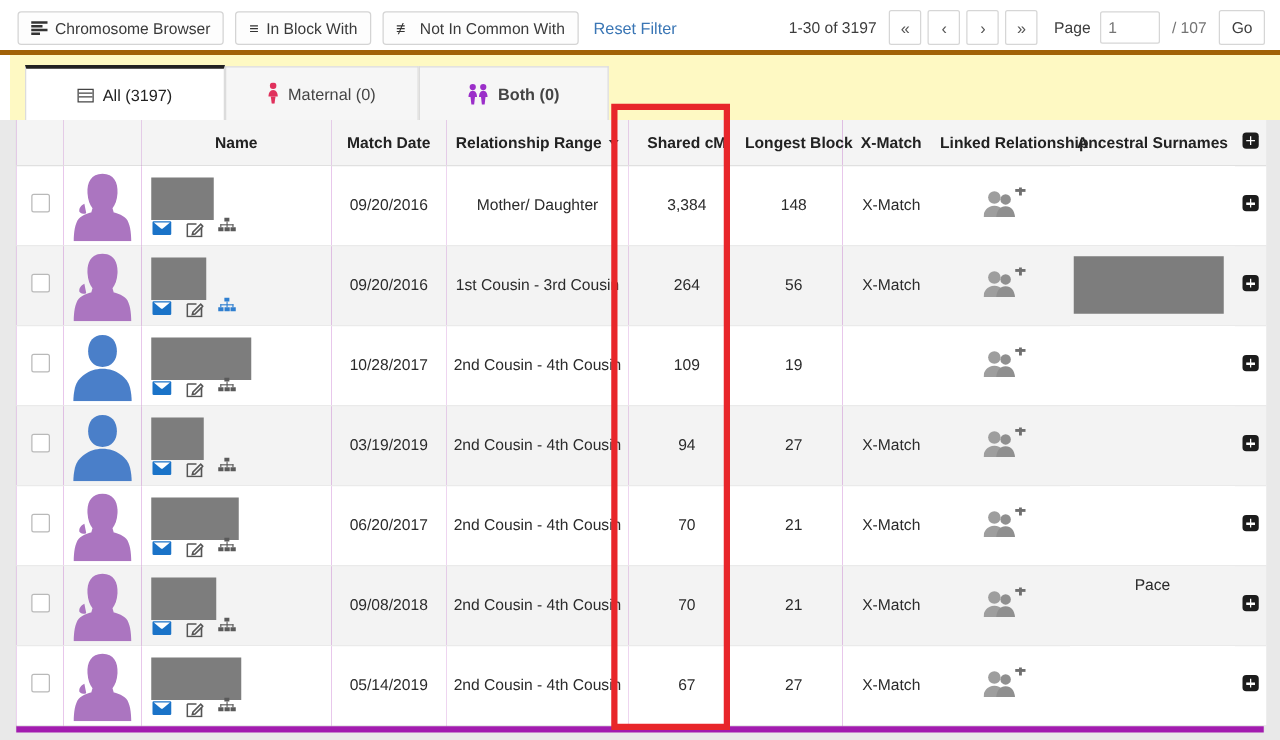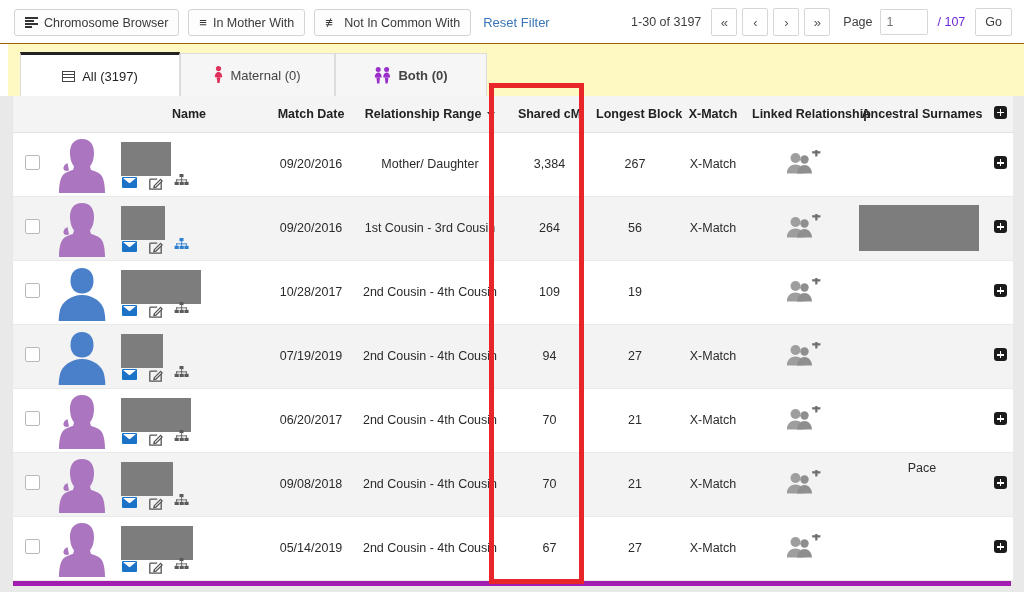--- a/index.html
+++ b/index.html
@@ -14,21 +14,21 @@
     position: relative;
     width: 1024px; height: 592px;
     background: #ffffff;
   }
 
   
   .toolbar {
     position: absolute; left: 0; top: 0;
     width: 1024px; height: 44px;
     background: #ffffff;
-    border-bottom: 1px solid #a16207;
+    border-bottom: 4px solid #a16207;
   }
   .tb-left {
     position: absolute; left: 14px; top: 9px;
     display: flex; align-items: center; gap: 0;
   }
   .tb-btn {
     display: inline-flex; align-items: center; gap: 6px;
     height: 27px; padding: 0 10px;
     background: #fdfdfd;
     border: 1px solid #d4d4d4;
@@ -75,21 +75,21 @@
   .pg-label { margin: 0 7px 0 8px; white-space: nowrap; }
   .pg-input {
     width: 48px; height: 26px;
     border: 1px solid #d6d6d6;
     background: #fff;
     font-size: 12.5px; color: #b9b9b9;
     padding: 0 6px;
     font-family: "Liberation Sans", sans-serif;
     border-radius: 2px;
   }
-  .pg-total { margin: 0 10px 0 10px; white-space: nowrap; color: #6d28d9; }
+  .pg-total { margin: 0 10px 0 10px; white-space: nowrap; color: #737373; }
   .pg-go {
     height: 28px; padding: 0 9px;
     border: 1px solid #d6d6d6; background: #fff;
     font-size: 12.5px; color: #3d3d3d; cursor: pointer;
     border-radius: 2px;
     font-family: "Liberation Sans", sans-serif;
   }
 
   
   .tabrow {
@@ -310,21 +310,21 @@
               <i></i>
               <i></i>
               <i></i>
             </span>
         </span>
         <span>Chromosome Browser</span>
       </div>
 
       <div class="tb-btn">
         <span class="gi" style="font-size:13px;color:#333;">≡</span>
-        <span>In Mother With</span>
+        <span>In Block With</span>
       </div>
 
       <div class="tb-btn">
         <span class="gi" style="font-size:13px;color:#333;">≢</span>
         <span>Not In Common With</span>
       </div>
 
       <span class="reset-link">Reset Filter</span>
     </div>
 
@@ -430,21 +430,21 @@
                       <rect x="0.6" y="7.8" width="4.2" height="3.2" fill="#5a5a5a"></rect>
                       <rect x="5.6" y="7.8" width="4.2" height="3.2" fill="#5a5a5a"></rect>
                       <rect x="10.4" y="7.8" width="4.2" height="3.2" fill="#5a5a5a"></rect>
                     </svg></span>
                 </span>
               </div>
             </td>
             <td class="col-date">09/20/2016</td>
             <td class="col-rel">Mother/ Daughter</td>
             <td class="col-cm">3,384</td>
-            <td class="col-lb">267</td>
+            <td class="col-lb">148</td>
             <td class="col-xm">X-Match</td>
             <td class="col-link"><svg width="34" height="26" viewBox="0 0 34 26">
                 <circle cx="8.5" cy="8" r="5" fill="#9e9e9e"></circle>
                 <path d="M8.5 14.5 C14 14.5 17 18.5 17.4 23.5 H-0.4 C0 18.5 3 14.5 8.5 14.5 Z" fill="#9e9e9e"></path>
                 <circle cx="17.5" cy="9.5" r="4.2" fill="#8f8f8f"></circle>
                 <path d="M17.5 15 C22 15 24.6 18.6 25 23.5 H10 C10.4 18.6 13 15 17.5 15 Z" fill="#8f8f8f"></path>
                 <rect x="25.2" y="1.2" width="8.2" height="2.3" fill="#6f6f6f"></rect>
                 <rect x="28.2" y="-1.8" width="2.3" height="8.2" fill="#6f6f6f"></rect>
               </svg></td>
             <td class="col-anc anc-cell">
@@ -574,21 +574,21 @@
                       <rect x="2.2" y="5.4" width="0.9" height="2.4" fill="#5a5a5a"></rect>
                       <rect x="7.2" y="5.4" width="0.9" height="2.4" fill="#5a5a5a"></rect>
                       <rect x="11.9" y="5.4" width="0.9" height="2.4" fill="#5a5a5a"></rect>
                       <rect x="0.6" y="7.8" width="4.2" height="3.2" fill="#5a5a5a"></rect>
                       <rect x="5.6" y="7.8" width="4.2" height="3.2" fill="#5a5a5a"></rect>
                       <rect x="10.4" y="7.8" width="4.2" height="3.2" fill="#5a5a5a"></rect>
                     </svg></span>
                 </span>
               </div>
             </td>
-            <td class="col-date">07/19/2019</td>
+            <td class="col-date">03/19/2019</td>
             <td class="col-rel">2nd Cousin - 4th Cousin</td>
             <td class="col-cm">94</td>
             <td class="col-lb">27</td>
             <td class="col-xm">X-Match</td>
             <td class="col-link"><svg width="34" height="26" viewBox="0 0 34 26">
                 <circle cx="8.5" cy="8" r="5" fill="#9e9e9e"></circle>
                 <path d="M8.5 14.5 C14 14.5 17 18.5 17.4 23.5 H-0.4 C0 18.5 3 14.5 8.5 14.5 Z" fill="#9e9e9e"></path>
                 <circle cx="17.5" cy="9.5" r="4.2" fill="#8f8f8f"></circle>
                 <path d="M17.5 15 C22 15 24.6 18.6 25 23.5 H10 C10.4 18.6 13 15 17.5 15 Z" fill="#8f8f8f"></path>
                 <rect x="25.2" y="1.2" width="8.2" height="2.3" fill="#6f6f6f"></rect>

